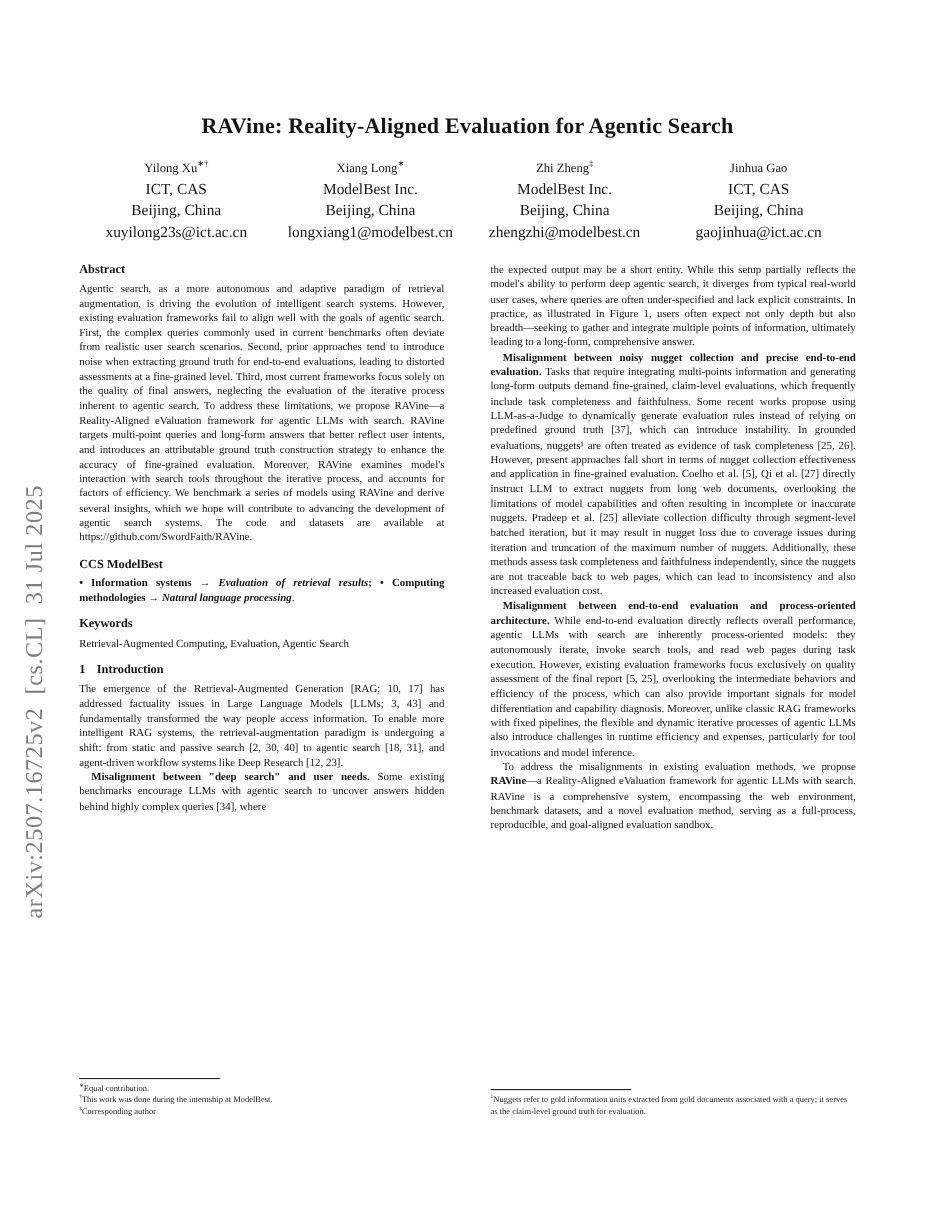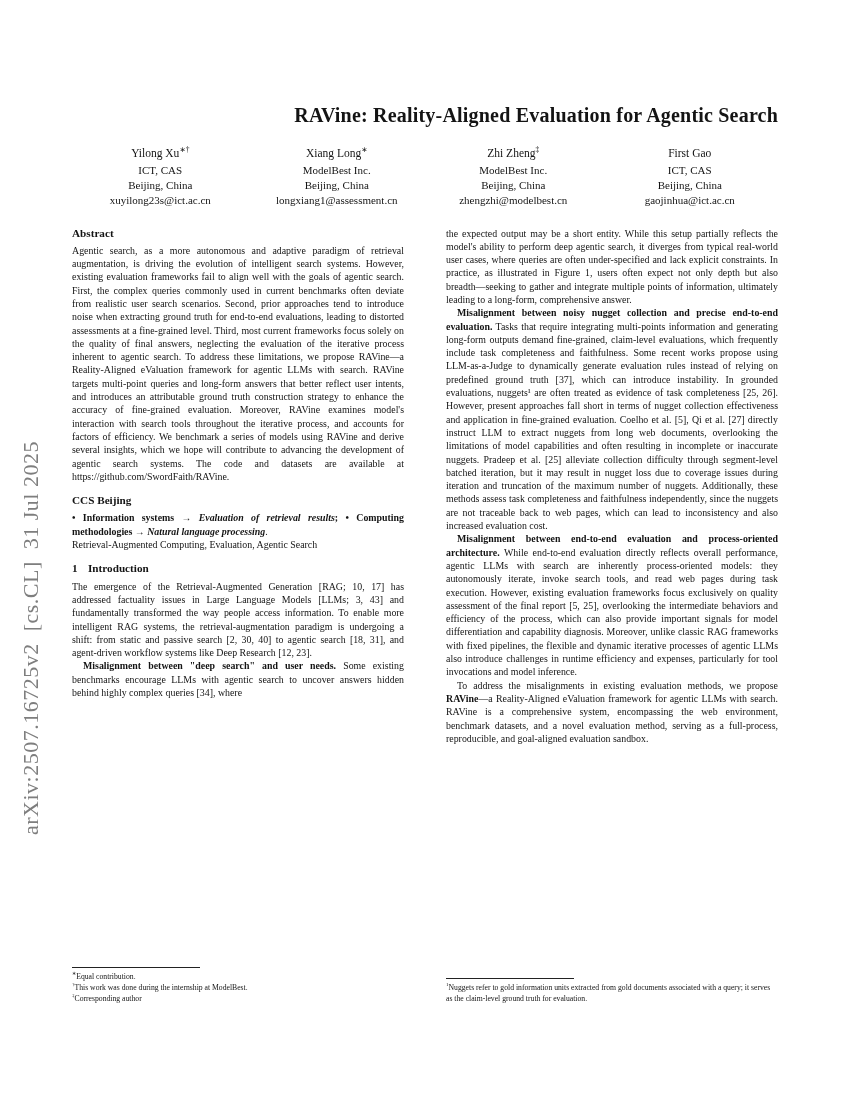--- a/index.html
+++ b/index.html
@@ -19,30 +19,30 @@
     transform:rotate(-90deg);
     transform-origin:0 0;
     font-size:22px;
     color:#7e7e7e;
     white-space:pre;
     letter-spacing:0.5px;
     font-family:"Liberation Serif", serif;
   }
 
   .title {
-    text-align:right;
+    text-align:center;
     font-size:20px;
     font-weight:bold;
     letter-spacing:0.2px;
   }
 
   .authors { display:flex; justify-content:center; margin-top:20px; }
   .author { flex:1; text-align:center; }
   .author .name { font-size:11.5px; margin-bottom:4px; }
-  .author .line { font-size:11px; line-height:1.38; }
+  .author .line { font-size:14px; line-height:1.38; }
   .author sup { font-size:65%; }
 
   .cols { display:flex; gap:42px; margin-top:18px; min-height:778px; }
   .col {
     flex:1; min-width:0;
     display:flex; flex-direction:column;
     font-size:9.9px; line-height:13.3px;
     text-align:justify;
     hyphens:auto;
   }
@@ -72,49 +72,50 @@
     <div class="author">
       <div class="name"><span>Yilong Xu</span><sup>∗†</sup></div>
       <div class="line">ICT, CAS</div>
       <div class="line">Beijing, China</div>
       <div class="line">xuyilong23s@ict.ac.cn</div>
     </div>
     <div class="author">
       <div class="name"><span>Xiang Long</span><sup>∗</sup></div>
       <div class="line">ModelBest Inc.</div>
       <div class="line">Beijing, China</div>
-      <div class="line">longxiang1@assessment.cn</div>
+      <div class="line">longxiang1@modelbest.cn</div>
     </div>
     <div class="author">
       <div class="name"><span>Zhi Zheng</span><sup>‡</sup></div>
       <div class="line">ModelBest Inc.</div>
       <div class="line">Beijing, China</div>
       <div class="line">zhengzhi@modelbest.cn</div>
     </div>
     <div class="author">
-      <div class="name"><span>First Gao</span><sup></sup></div>
+      <div class="name"><span>Jinhua Gao</span><sup></sup></div>
       <div class="line">ICT, CAS</div>
       <div class="line">Beijing, China</div>
       <div class="line">gaojinhua@ict.ac.cn</div>
     </div>
   </div>
 
   <div class="cols">
 
     <div class="col">
       <h2 class="sec">Abstract</h2>
       <div>
           <p class="para"><span>Agentic search, as a more autonomous and adaptive paradigm of retrieval augmentation, is driving the evolution of intelligent search systems. However, existing evaluation frameworks fail to align well with the goals of agentic search. First, the complex queries commonly used in current benchmarks often deviate from realistic user search scenarios. Second, prior approaches tend to introduce noise when extracting ground truth for end-to-end evaluations, leading to distorted assessments at a fine-grained level. Third, most current frameworks focus solely on the quality of final answers, neglecting the evaluation of the iterative process inherent to agentic search. To address these limitations, we propose RAVine—a Reality-Aligned eValuation framework for agentic LLMs with search. RAVine targets multi-point queries and long-form answers that better reflect user intents, and introduces an attributable ground truth construction strategy to enhance the accuracy of fine-grained evaluation. Moreover, RAVine examines model's interaction with search tools throughout the iterative process, and accounts for factors of efficiency. We benchmark a series of models using RAVine and derive several insights, which we hope will contribute to advancing the development of agentic search systems. The code and datasets are available at https://github.com/SwordFaith/RAVine.</span></p>
         </div>
 
-      <h2 class="sec">CCS Beijing</h2>
+      <h2 class="sec">CCS ModelBest</h2>
       <div>
           <p class="para"><span style="font-weight: bold;">• </span><span style="font-weight: bold;">Information systems </span><span>→ </span><span style="font-weight: bold; font-style: italic;">Evaluation of retrieval results</span><span style="font-weight: bold;">; • </span><span style="font-weight: bold;">Computing methodologies </span><span>→ </span><span style="font-weight: bold; font-style: italic;">Natural language processing</span><span>.</span></p>
         </div>
 
+      <h2 class="sec">Keywords</h2>
       <div>
           <p class="para"><span>Retrieval-Augmented Computing, Evaluation, Agentic Search</span></p>
         </div>
 
       <h2 class="sec"><span class="num">1</span><span>Introduction</span></h2>
       <div>
           <p class="para"><span>The emergence of the Retrieval-Augmented Generation [RAG; 10, 17] has addressed factuality issues in Large Language Models [LLMs; 3, 43] and fundamentally transformed the way people access information. To enable more intelligent RAG systems, the retrieval-augmentation paradigm is undergoing a shift: from static and passive search [2, 30, 40] to agentic search [18, 31], and agent-driven workflow systems like Deep Research [12, 23].</span></p>
           <p class="para indent"><span style="font-weight: bold;">Misalignment between "deep search" and user needs.</span><span> Some existing benchmarks encourage LLMs with agentic search to uncover answers hidden behind highly complex queries [34], where</span></p>
         </div>
 

